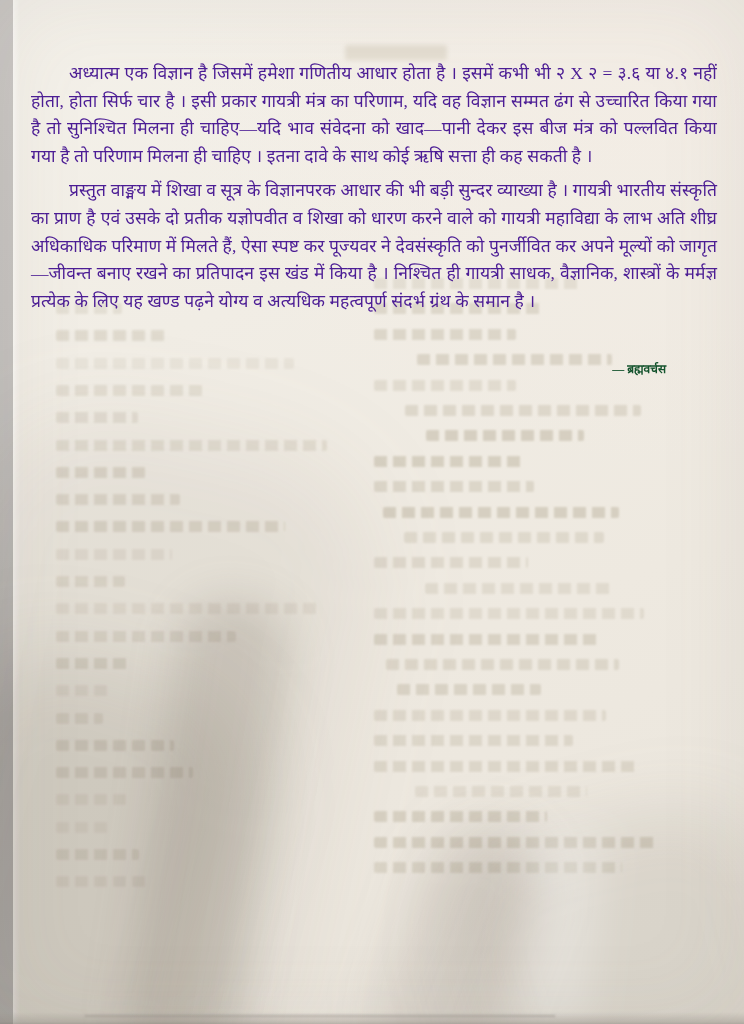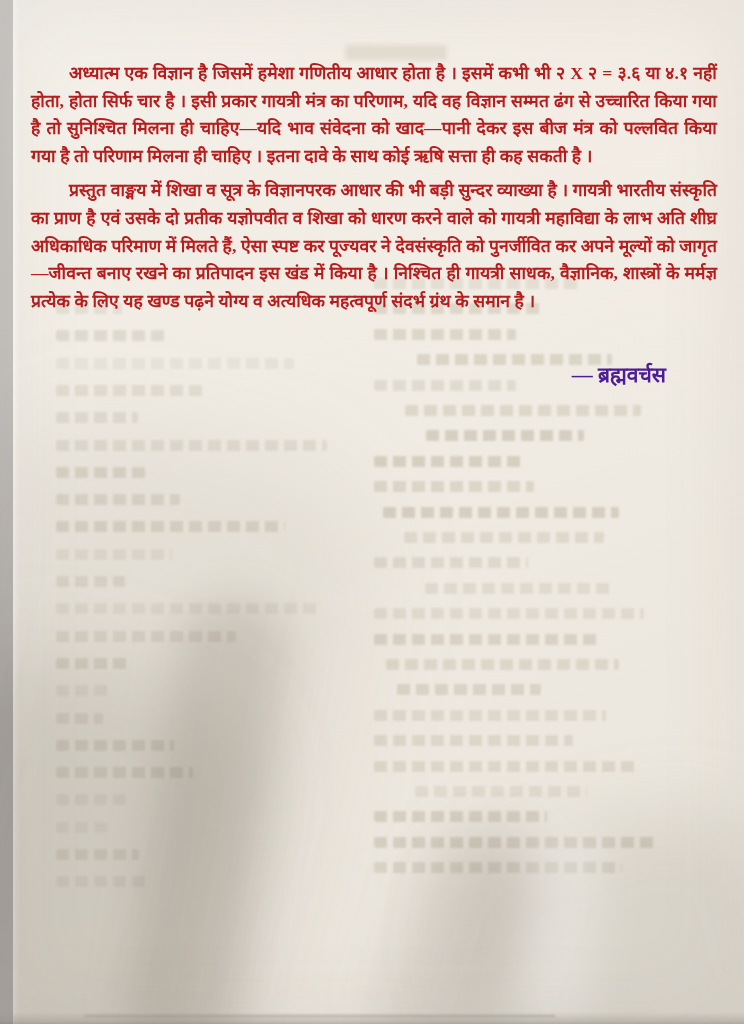--- a/index.html
+++ b/index.html
@@ -26,29 +26,29 @@
       radial-gradient(120% 70% at 85% 8%, rgba(244,236,228,.55) 0%, rgba(244,236,228,0) 55%),
       linear-gradient(160deg, #f4f1ea 0%, #f1ede5 30%, #eee9e0 62%, #eae5dc 100%);
   }
   #paper-edge-highlight {
     position: absolute; left: 13px; top: 0; width: 7px; height: 100%;
     background: linear-gradient(90deg, rgba(255,255,255,.55), rgba(255,255,255,0));
   }
   
   #page-text {
     position: absolute; left: 31px; right: 27px; top: 60px;
-    color: #b91c1c;
+    color: #4c1d95;
     font-size: 17.5px; line-height: 27.6px;
-    text-align: justify; font-weight: 700;
+    text-align: justify; font-weight: 400;
     letter-spacing: .1px;
   }
   .para { margin: 0 0 7px 0; text-indent: 38px; }
   #signature {
     position: absolute; top: 360px; right: 78px;
-    color: #4c1d95; font-size: 21px; font-weight: 600;
+    color: #14532d; font-size: 12px; font-weight: 600;
   }
   
   .bleed-line {
     position: absolute; height: 11px; border-radius: 2px;
     background: repeating-linear-gradient(90deg,
       var(--bc) 0px, var(--bc) 13px, transparent 13px, transparent 19px);
     filter: blur(1.3px);
   }
   #bleed-heading {
     position: absolute; left: 332px; top: 45px; width: 102px; height: 15px;

